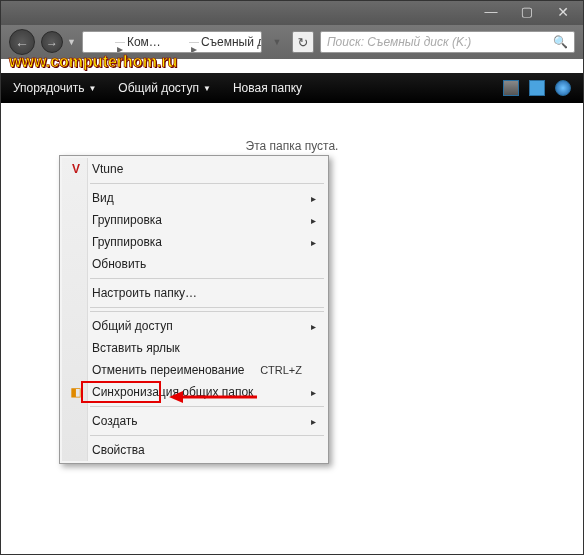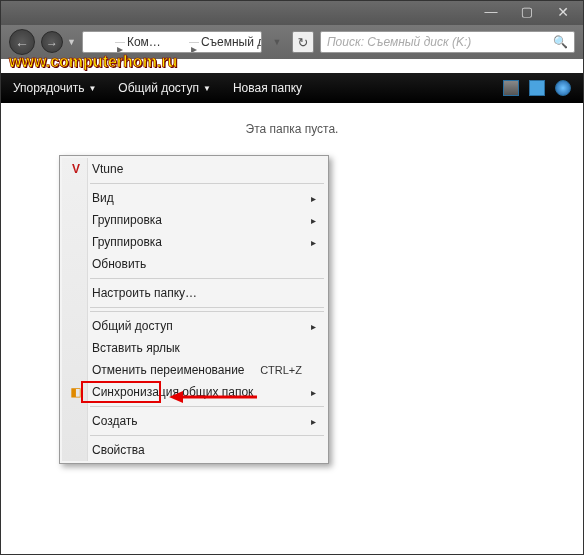--- a/index.html
+++ b/index.html
@@ -20,21 +20,21 @@
   .search .mag { margin-left:auto; color:#777; font-style:normal; }
   .watermark { position:absolute; left:8px; top:52px; font-size:16px; font-weight:bold; color:#ffeb00; -webkit-text-stroke: 0.7px #8a0000; text-shadow: 1px 1px 0 #500; z-index:5; font-family: Arial, sans-serif; }
   .toolbar { height: 30px; background: linear-gradient(#1a1a1a,#000); display:flex; align-items:center; padding:1px 12px; gap:22px; color:#eee; font-size:12px; margin-top:14px; }
   .tool-item { display:flex; align-items:center; gap:4px; }
   .tool-item .dd { font-size:8px; }
   .tool-right { margin-left:auto; display:flex; align-items:center; gap:10px; }
   .tool-ico { width:16px; height:16px; background:#4aa3df; border:1px solid #2a6fa0; }
   .tool-ico.views { background:linear-gradient(#888,#555); }
   .tool-ico.help { border-radius:50%; background:radial-gradient(#6fc3ff,#1a5da0); }
   .content { position:relative; height: calc(100% - 102px); background:#fff; }
-  .empty { text-align:center; color:#555; font-size:12px; padding-top:19px; }
+  .empty { text-align:center; color:#555; font-size:12px; padding-top:36px; }
   .ctxmenu { position:absolute; left:58px; top:52px; width:270px; background:#f4f4f4; border:1px solid #9a9a9a; box-shadow:3px 3px 6px rgba(0,0,0,.35); font-size:12px; color:#222; padding:2px; }
   .mi { display:flex; align-items:center; height:22px; padding:0 26px 0 30px; position:relative; white-space:nowrap; }
   .mi .arrow { position:absolute; right:10px; font-size:10px; color:#333; }
   .mi .shortcut { position:absolute; right:24px; color:#333; font-size:11px; }
   .mi .ico { position:absolute; left:6px; width:16px; height:16px; display:flex; align-items:center; justify-content:center; font-size:12px; }
   .sep { height:1px; background:#d0d0d0; margin:3px 2px 3px 28px; }
   .iconstrip { position:absolute; left:2px; top:2px; bottom:2px; width:26px; background:linear-gradient(#f0f0f0,#e6e6e6); border-right:1px solid #dcdcdc; }
   .mi, .sep { position:relative; z-index:1; }
   .highlight-box { position:absolute; border:2px solid #e40000; width:80px; height:22px; left:80px; top:278px; z-index:10; }
   .red-arrow { position:absolute; left:168px; top:286px; z-index:10; }

